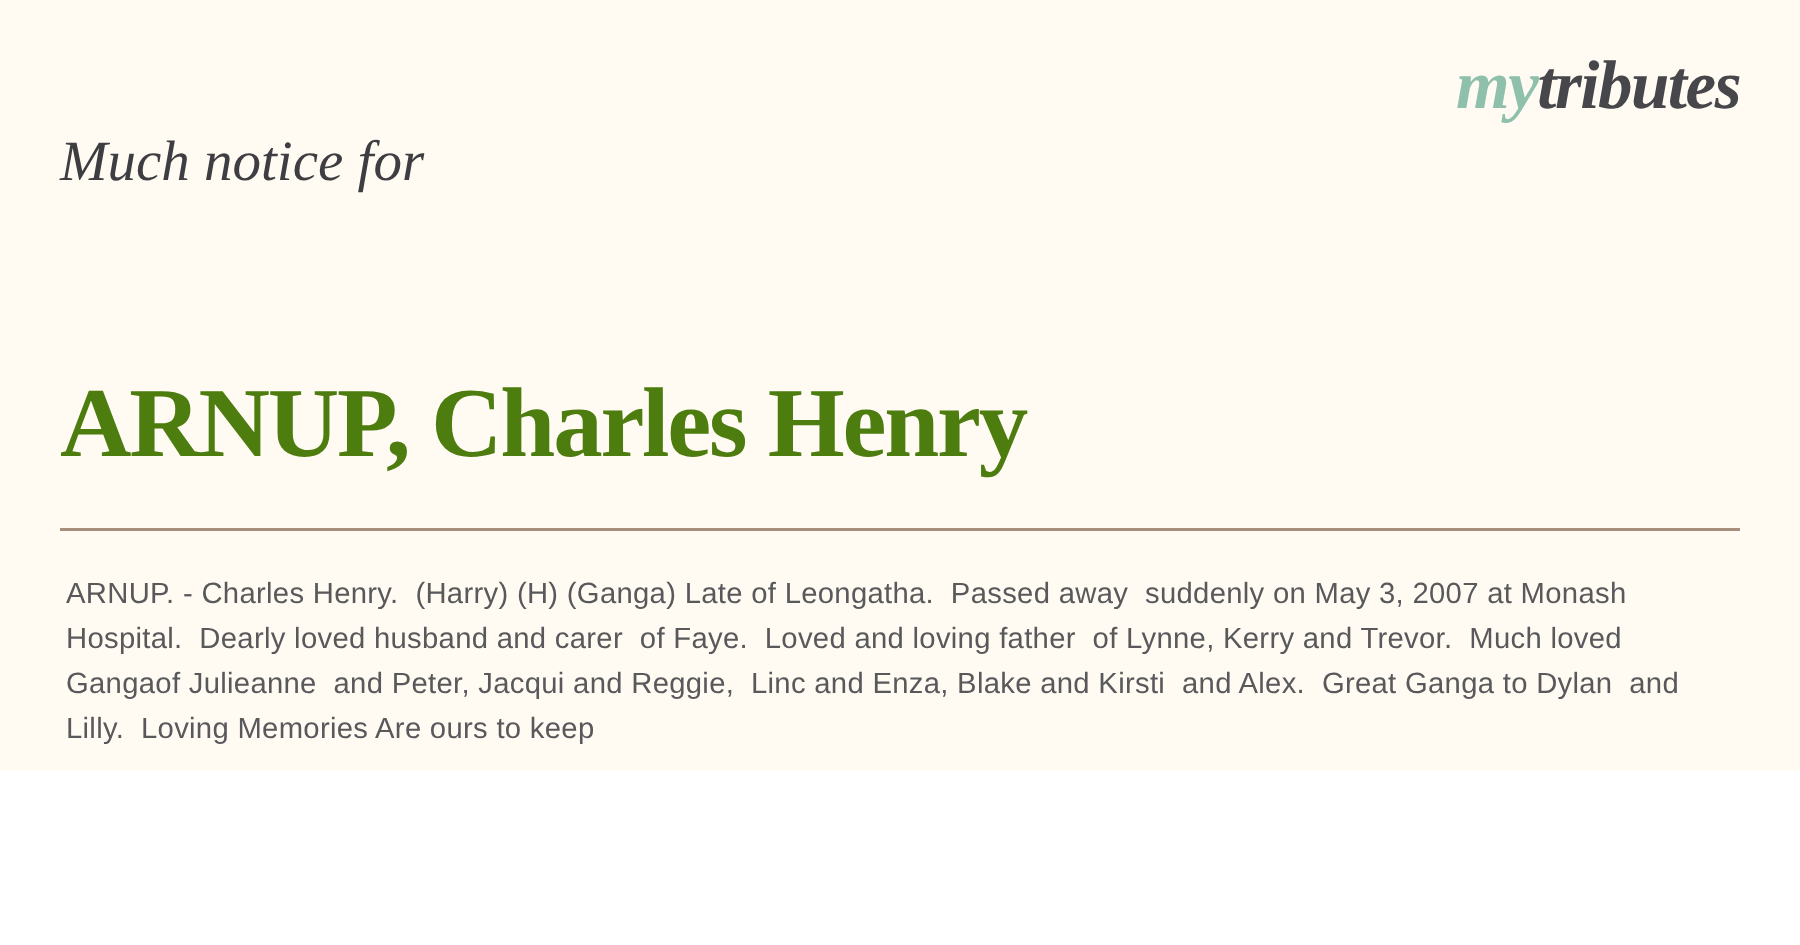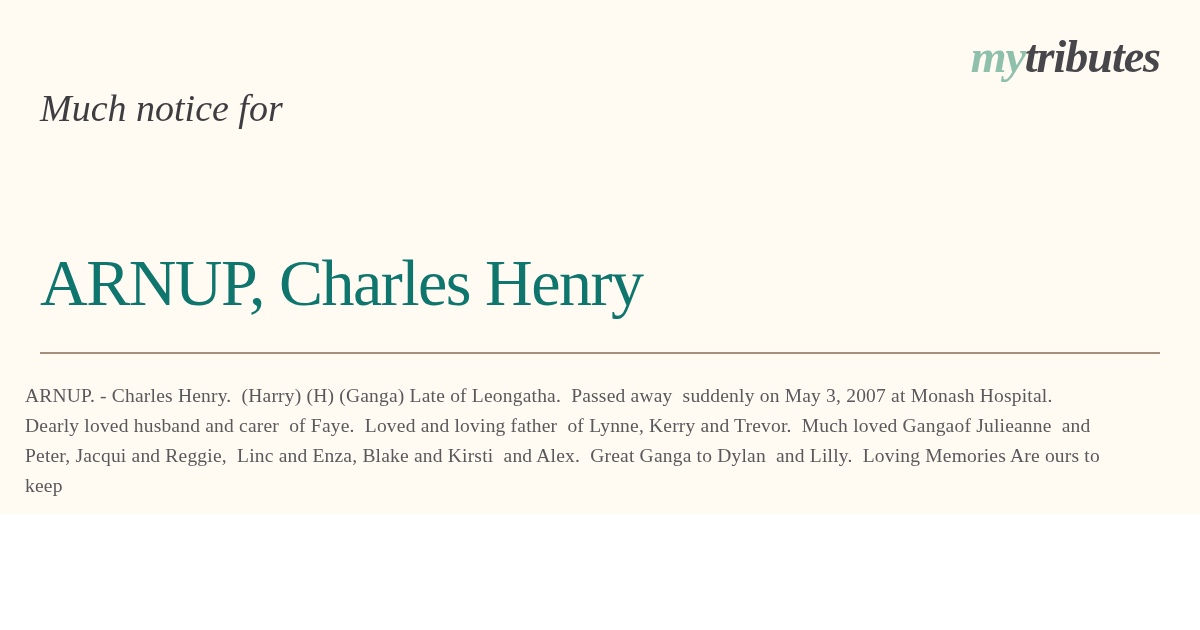--- a/index.html
+++ b/index.html
@@ -34,45 +34,45 @@
     font-style: italic;
     font-weight: 400;
     font-size: 38px;
     line-height: 1.1;
     color: #3E3E42;
   }
   .deceased-name {
     position: absolute;
     left: 40px;
     top: 206px;
-    font-weight: 400;
+    font-weight: 700;
     font-size: 66px;
     line-height: 1;
     letter-spacing: -1.5px;
-    color: #0f766e;
+    color: #4d7c0f;
     white-space: nowrap;
     text-align: right;
   }
   .divider {
     position: absolute;
     left: 40px;
     right: 40px;
     top: 352px;
     height: 2px;
     background: #A68E7D;
     border: none;
     margin: 0;
   }
   .notice-body {
     position: absolute;
-    left: 25px;
+    left: 44px;
     top: 381px;
     width: 1078px;
     margin: 0;
-    font-family: Liberation Serif, serif;
+    font-family: Liberation Sans, sans-serif;
     font-size: 19.5px;
     line-height: 30px;
     letter-spacing: 0.2px;
     color: #59595C;
     white-space: pre-wrap;
   }
 </style>
 </head>
 <body>
 

